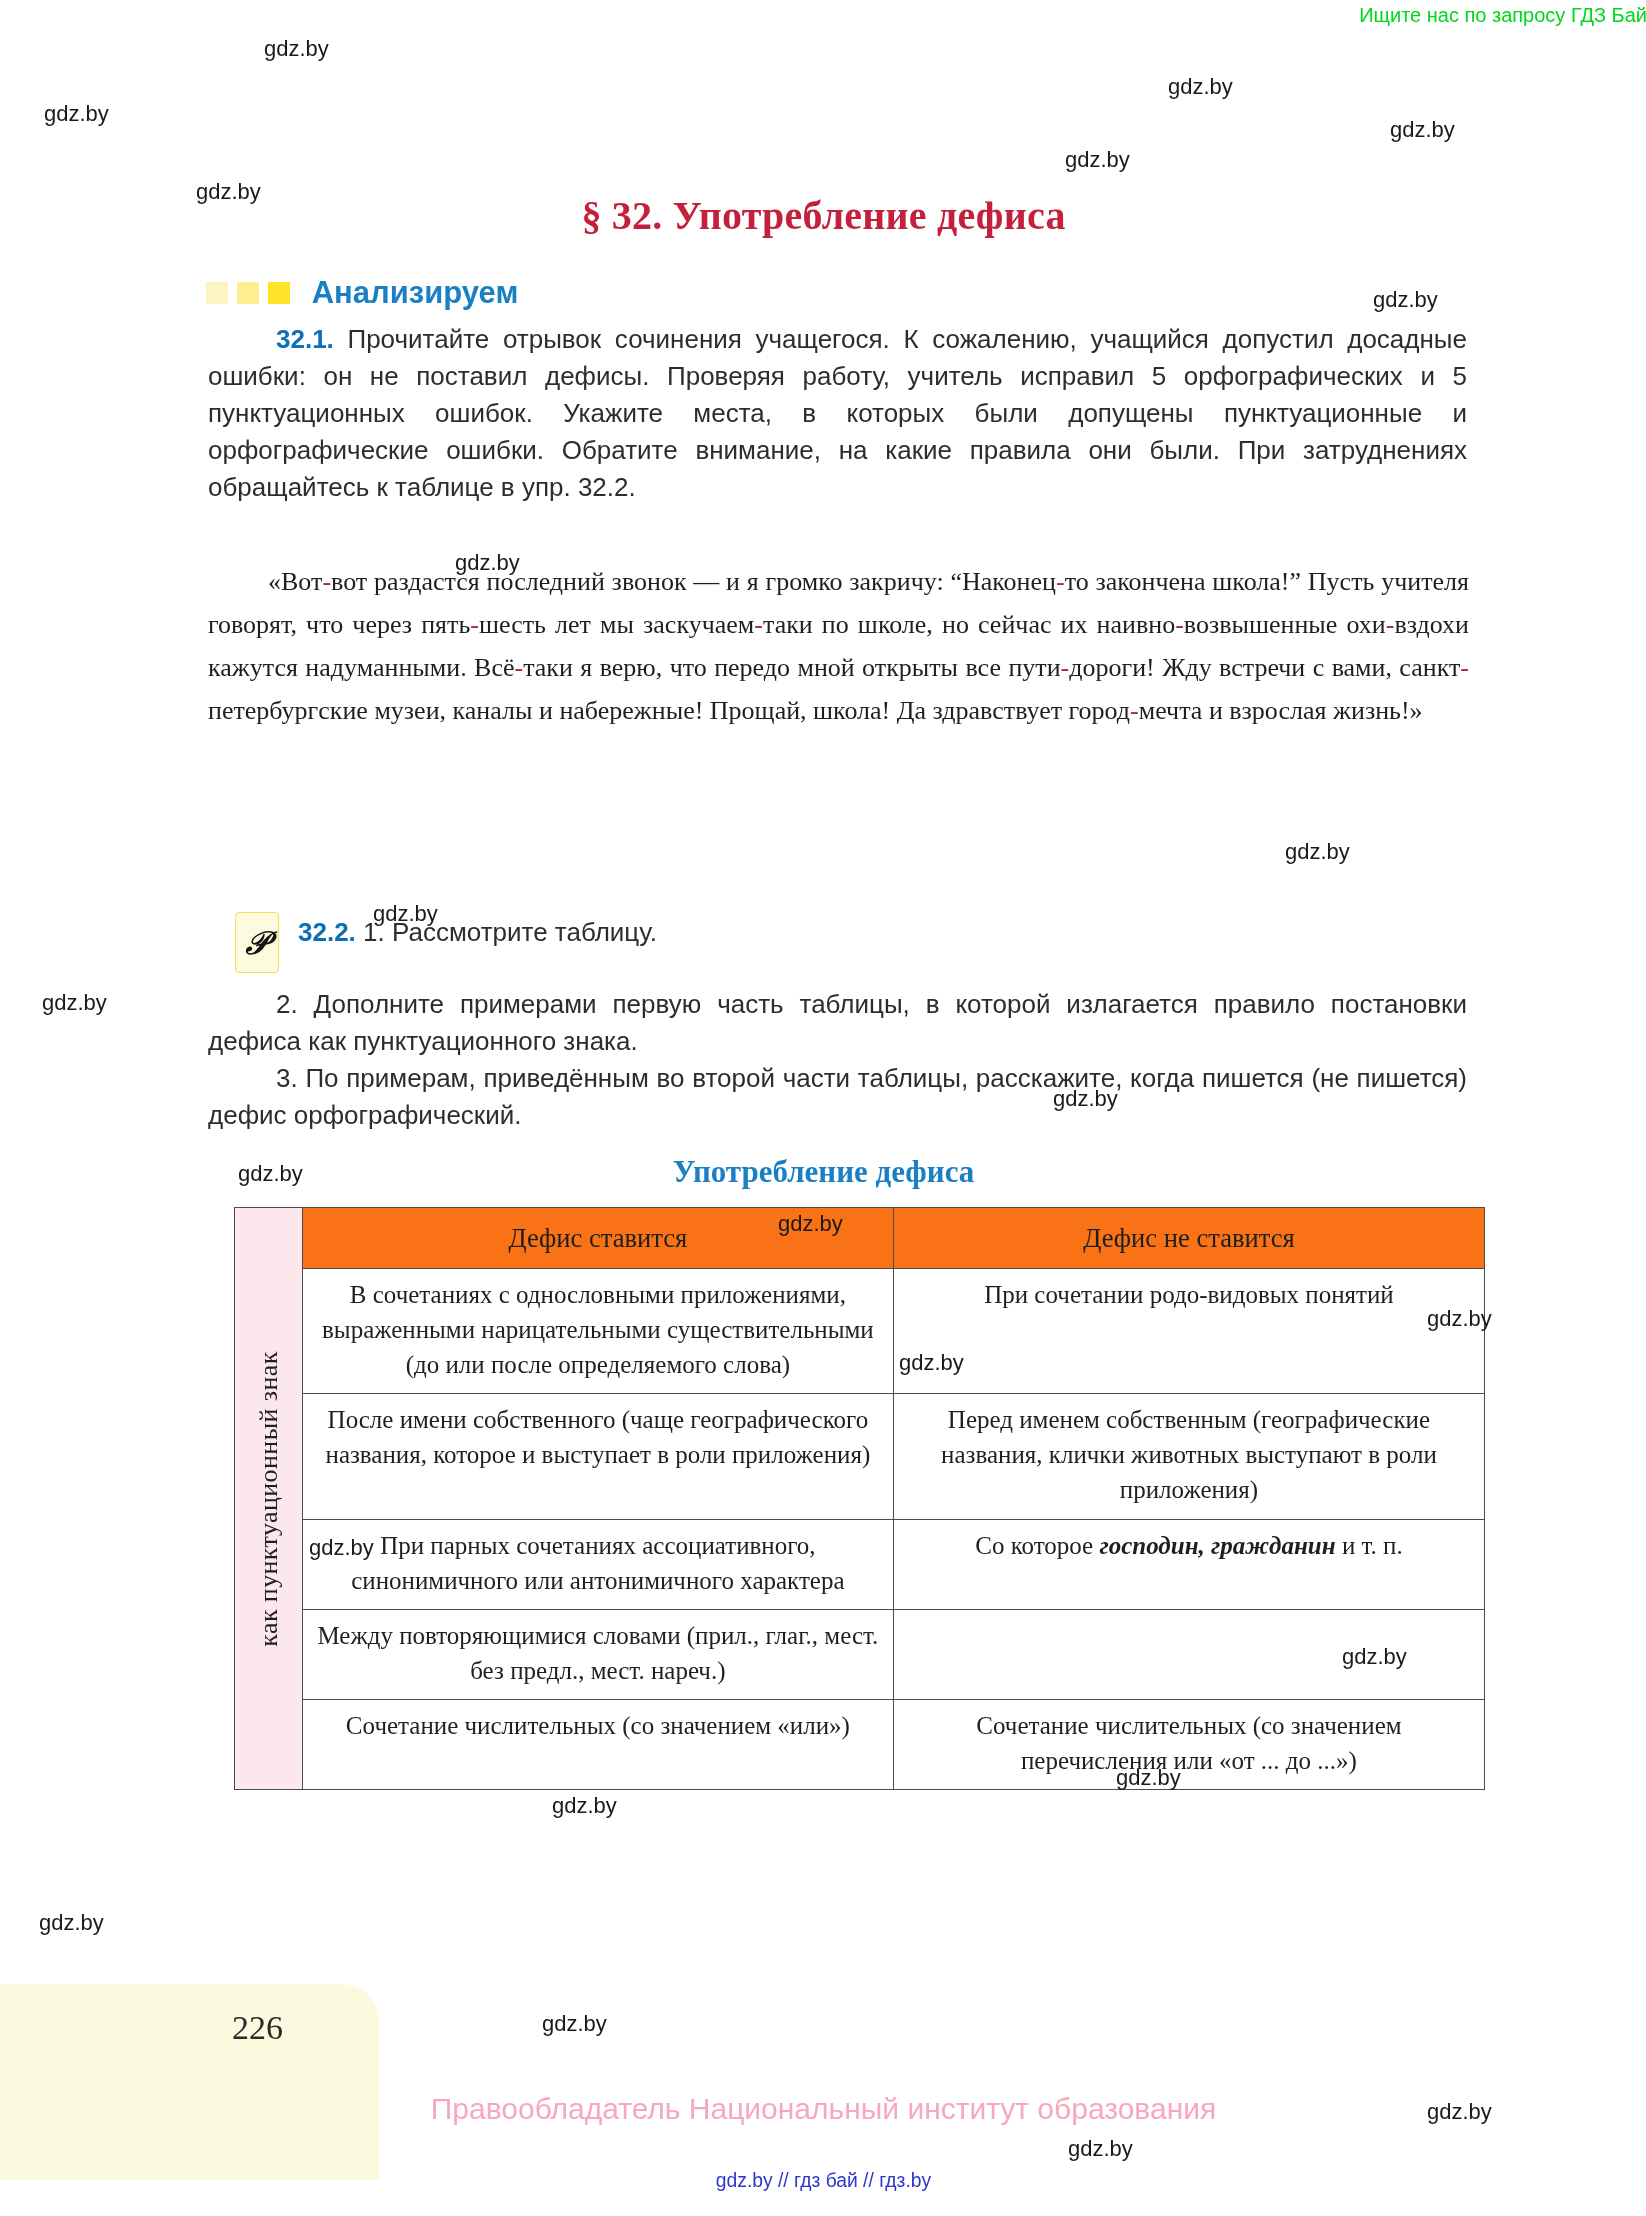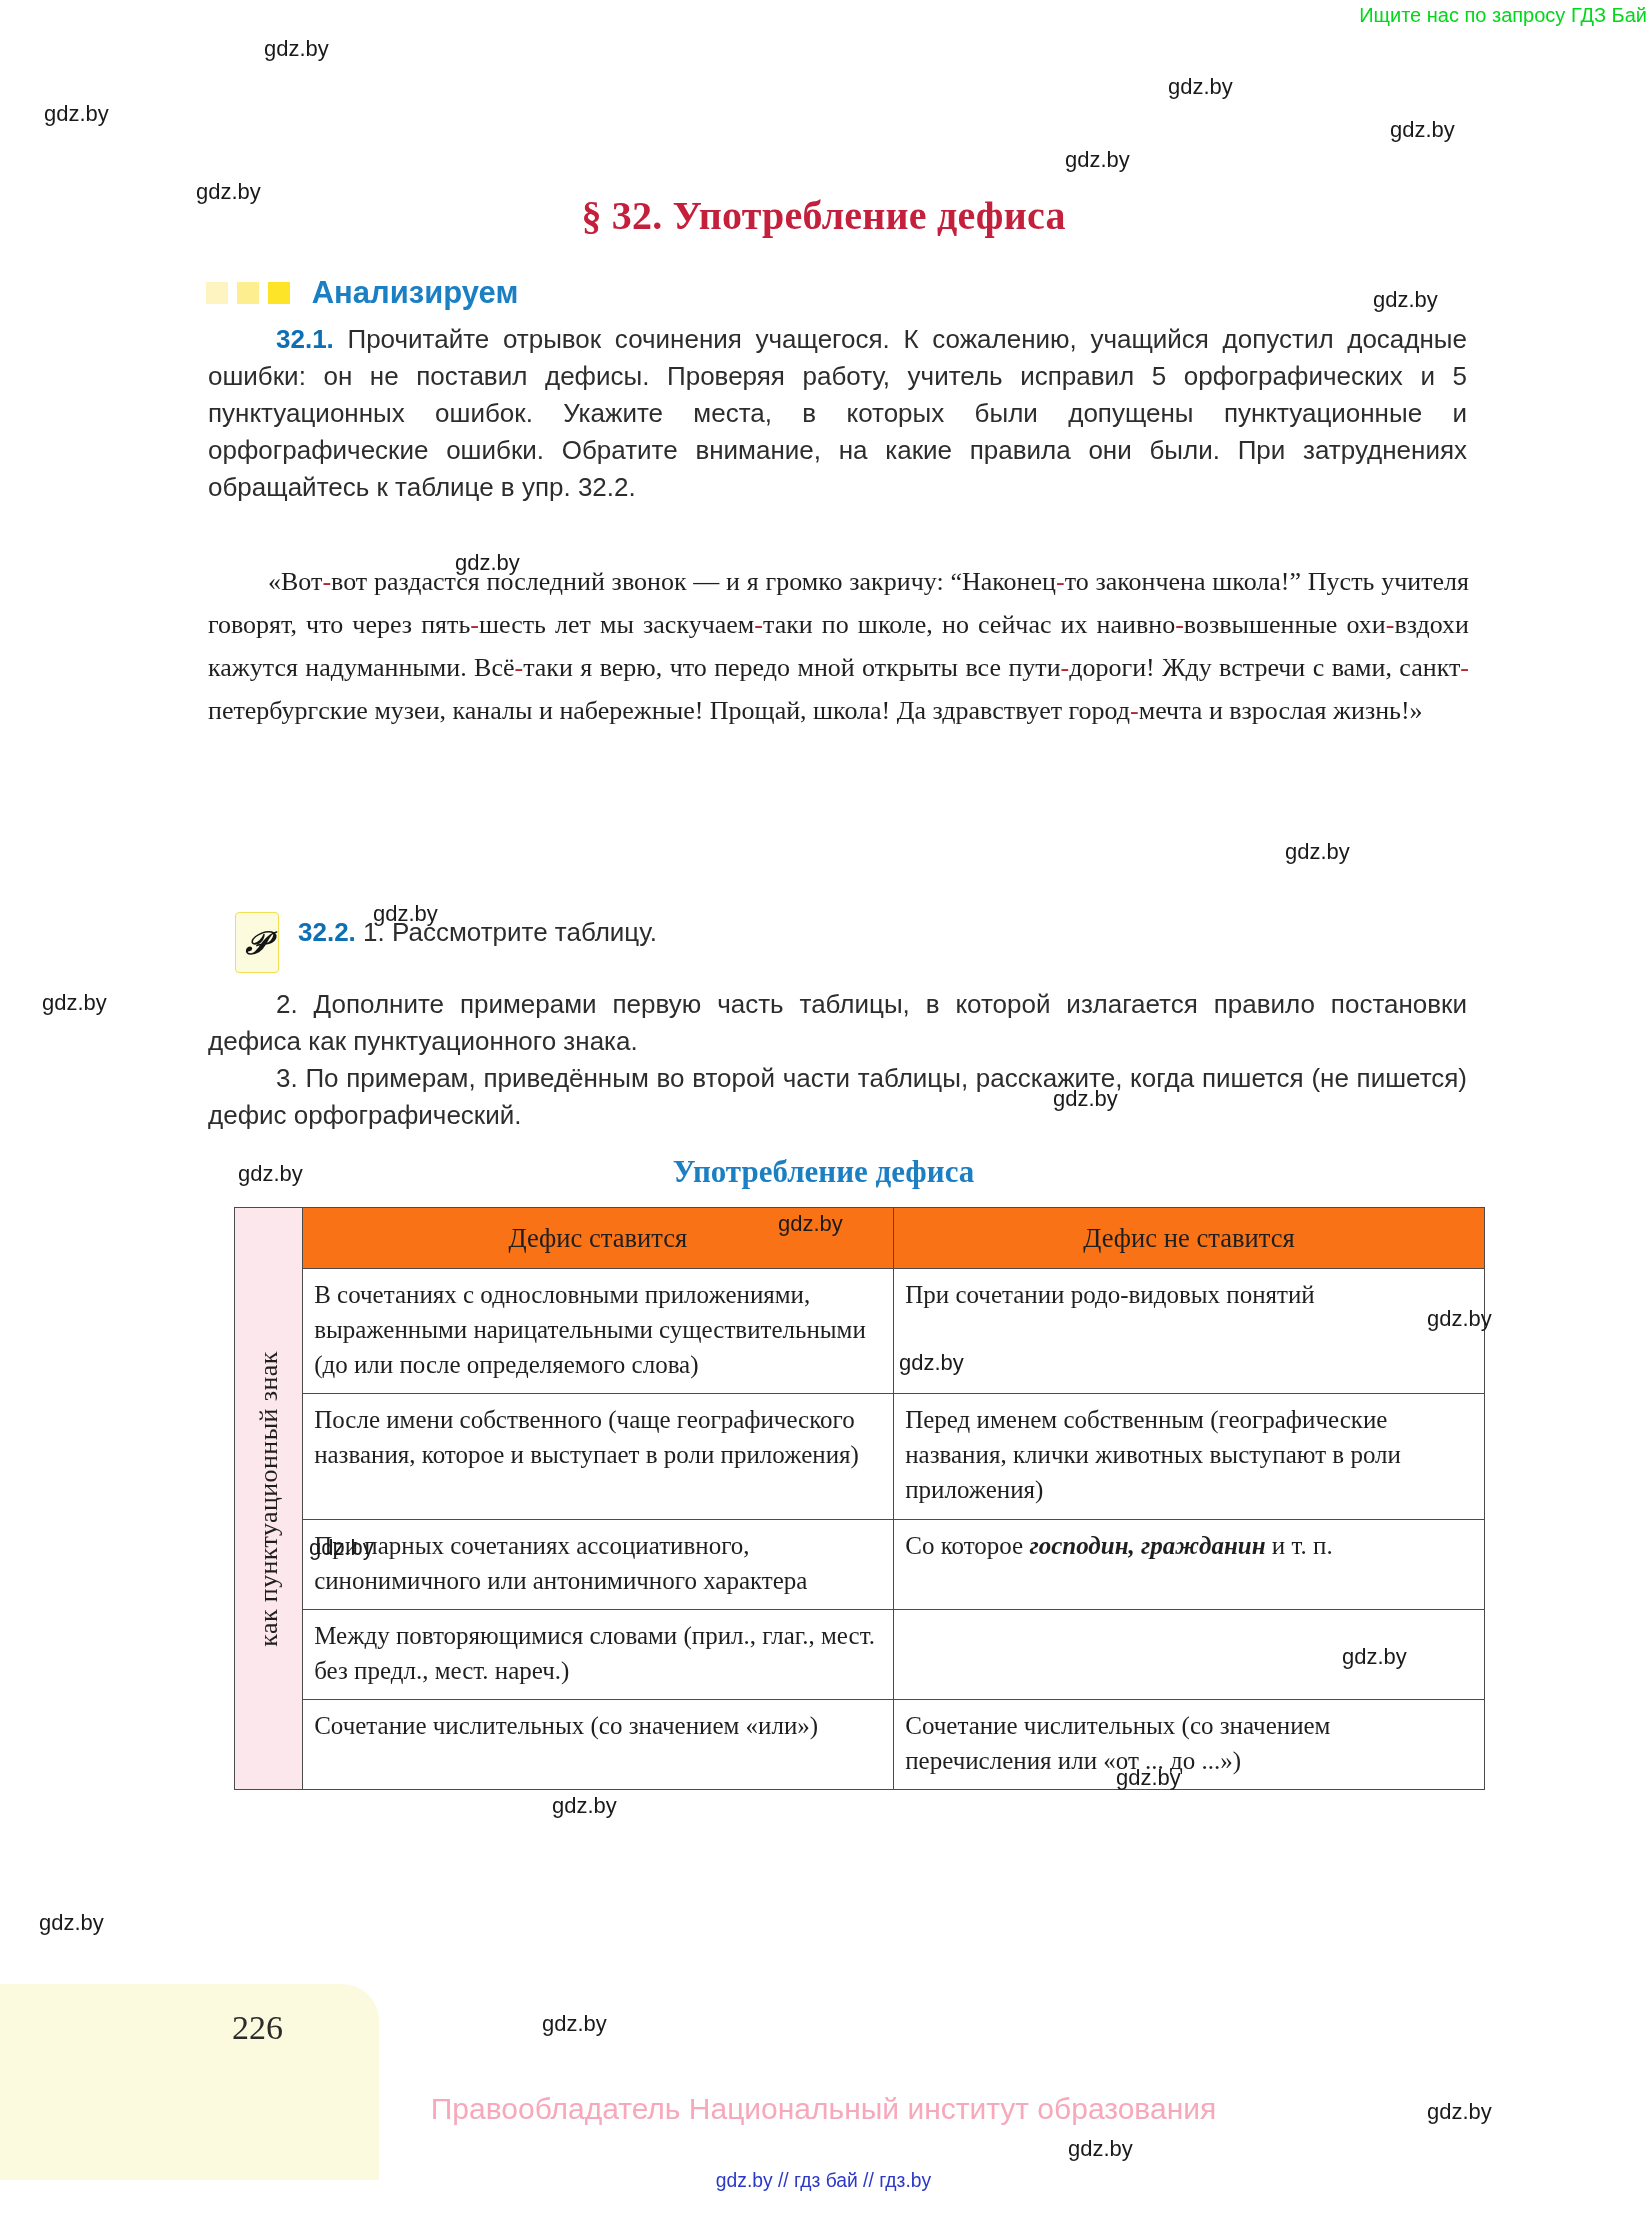--- a/index.html
+++ b/index.html
@@ -197,21 +197,21 @@
     background: #ffffff;
   }
   table.dt td, table.dt th {
     border: 1.6px solid #4b4b4b;
     vertical-align: top;
     padding: 8px 11.3px 11.3px 11.3px;
     font-size: 25px;
     line-height: 35px;
     color: #1f1f1f;
     font-weight: normal;
-    text-align: left;
+    text-align: center;
     box-sizing: border-box;
   }
   table.dt th.hdr {
     background: #f97316;
     text-align: center;
     vertical-align: middle;
     height: 61px;
     padding: 4.8px 8px;
     font-size: 26.6px;
   }

